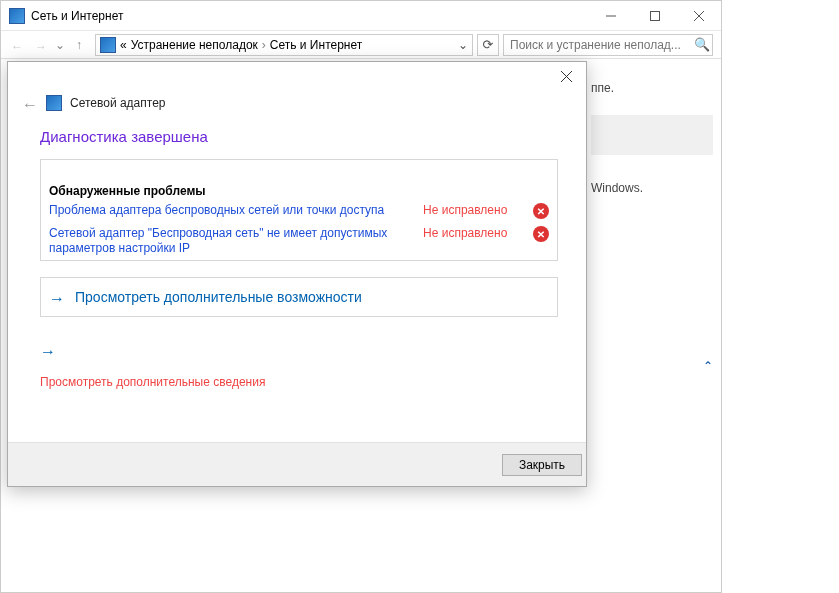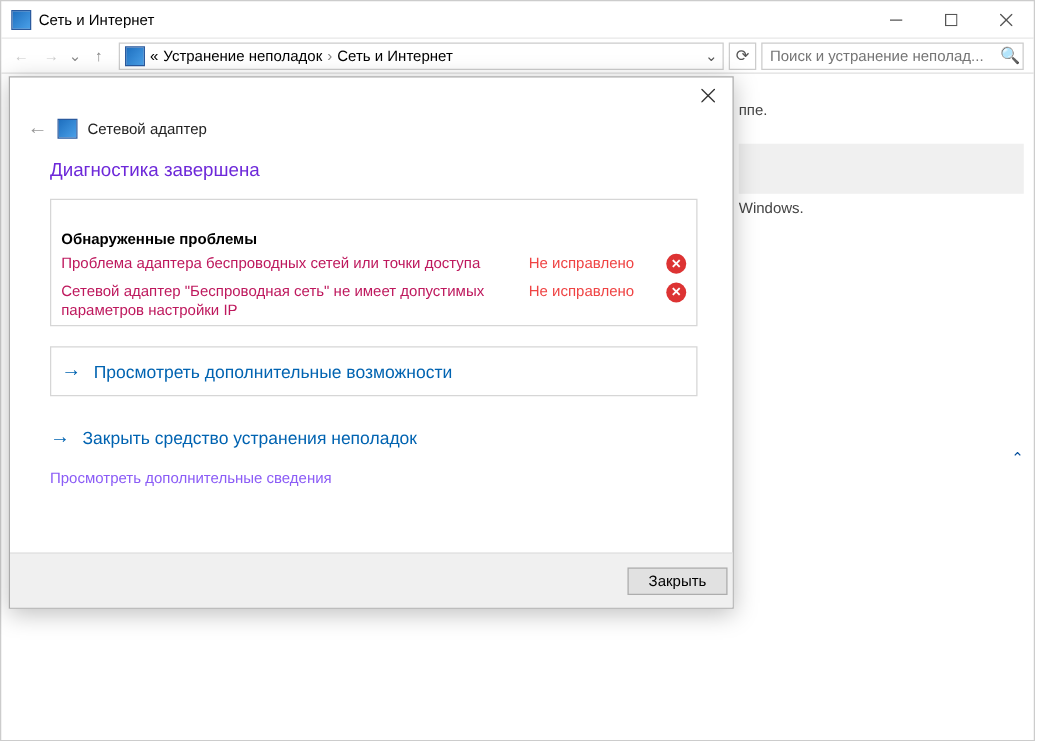--- a/index.html
+++ b/index.html
@@ -1,19 +1,19 @@
 <!DOCTYPE html>
 <html><head>
 <meta charset="utf-8">
 <style>
   * { box-sizing: border-box; margin: 0; padding: 0; font-family: "Segoe UI", Tahoma, sans-serif; }
   body { background: #fff; width: 839px; height: 593px; overflow: hidden; position: relative; }
 
   
-  .window { width: 828px; height: 593px; border: 1px solid #ccc; background: #fff; position: relative; }
+  .window { width: 722px; height: 593px; border: 1px solid #ccc; background: #fff; position: relative; }
 
   
   .title-bar { height: 30px; display: flex; align-items: center; border-bottom: 1px solid #e8e8e8; }
   .title-icon { width: 16px; height: 16px; margin: 0 6px 0 8px; background: linear-gradient(135deg,#1e6fbf,#4aa0e8); border: 1px solid #2a5a9e; }
   .title-text { font-size: 12px; color: #000; flex: 1; }
   .win-ctrls { display: flex; height: 30px; }
   .win-btn { width: 44px; height: 30px; display: flex; align-items: center; justify-content: center; cursor: pointer; color: #555; }
 
   
   .nav-bar { height: 28px; display: flex; align-items: center; border-bottom: 1px solid #e0e0e0; padding: 0 4px; gap: 0; font-size: 12px; }
@@ -51,29 +51,29 @@
   .dlg-icon { width: 16px; height: 16px; background: linear-gradient(135deg,#1e6fbf,#4aa0e8); border: 1px solid #2a5a9e; }
   .dlg-title-small { font-size: 12px; color: #222; }
 
   .dlg-body { padding: 6px 28px 0 32px; font-size: 12px; flex: 1; }
   .dlg-heading { font-size: 15px; color: #6d28d9; margin-bottom: 14px; font-weight: 400; }
   .dlg-desc { color: #333; margin-bottom: 14px; line-height: 1.35; }
 
   .panel { border: 1px solid #d6d6d6; margin-bottom: 16px; }
   .panel-head { font-weight: 600; padding: 4px 8px 2px 8px; font-size: 12px; margin-top: 20px; }
   .panel-row { display: flex; align-items: flex-start; padding: 3px 8px 4px 8px; font-size: 12px; gap: 10px; }
-  .panel-row .p-text { flex: 1; color: #be185d; line-height: 1.25; }
+  .panel-row .p-text { flex: 1; color: #1d4ed8; line-height: 1.25; }
   .panel-row .p-status { width: 100px; color: #ef4444; }
   .err-icon { width: 16px; height: 16px; border-radius: 50%; background: #d33; display:flex; align-items:center; justify-content:center; flex-shrink: 0; }
   .err-icon::after { content: "✕"; color:#fff; font-size: 10px; font-weight: bold; }
 
   .link-row { display: flex; align-items: center; gap: 10px; padding: 10px 8px; cursor: pointer; color: #0063b1; font-size: 14px; }
   .link-row.boxed { border: 1px solid #d6d6d6; margin-bottom: 14px; }
   .link-arrow { font-size: 16px; color: #0063b1; }
-  .link-small { color: #8b5cf6; font-size: 12px; margin-top: 6px; cursor: pointer; display:inline-block;}
+  .link-small { color: #ef4444; font-size: 12px; margin-top: 6px; cursor: pointer; display:inline-block;}
 
   .dlg-footer { height: 44px; border-top: 1px solid #e0e0e0; background: #f0f0f0; display: flex; align-items: center; justify-content: flex-end; padding: 0 4px; }
   .dlg-btn { min-width: 80px; height: 22px; background: #e1e1e1; border: 1px solid #adadad; font-size: 12px; cursor: pointer; padding: 0 12px; }
 </style>
 </head>
 <body>
 
 <div class="window">
 
   <div class="title-bar">
@@ -120,21 +120,21 @@
       <div class="search-icon">🔍</div>
     </div>
   </div>
 
   <div class="content-right">
     <div class="chevron" style="top:60px;">⌃</div>
     <div class="frag" style="">ппе.</div>
     <div style="position:relative;">
        <div class="graybar"></div>
     </div>
-    <div class="frag" style="margin-top:4px;">Windows.</div>
+    <div class="frag" style="margin-top:26px;">Windows.</div>
     <div class="chevron" style="top:298px;">⌃</div>
   </div>
 
   <div class="dialog">
     <div class="dlg-close-row">
       <div class="dlg-close">
         <svg width="11" height="11">
             <line x1="0" y1="0" x2="11" y2="11" stroke="currentColor" stroke-width="1"></line>
             <line x1="11" y1="0" x2="0" y2="11" stroke="currentColor" stroke-width="1"></line>
           </svg>
@@ -164,21 +164,20 @@
         </div>
       </div>
 
       <div class="link-row boxed">
         <span class="link-arrow">→</span>
         <span>Просмотреть дополнительные возможности</span>
       </div>
 
       <div class="link-row" style="padding-left:0;">
         <span class="link-arrow">→</span>
-        <span>Закрыть средство устранения неполадок</span>
       </div>
 
       <span class="link-small">Просмотреть дополнительные сведения</span>
     </div>
 
     <div class="dlg-footer">
       <button class="dlg-btn">Закрыть</button>
     </div>
   </div>
 

